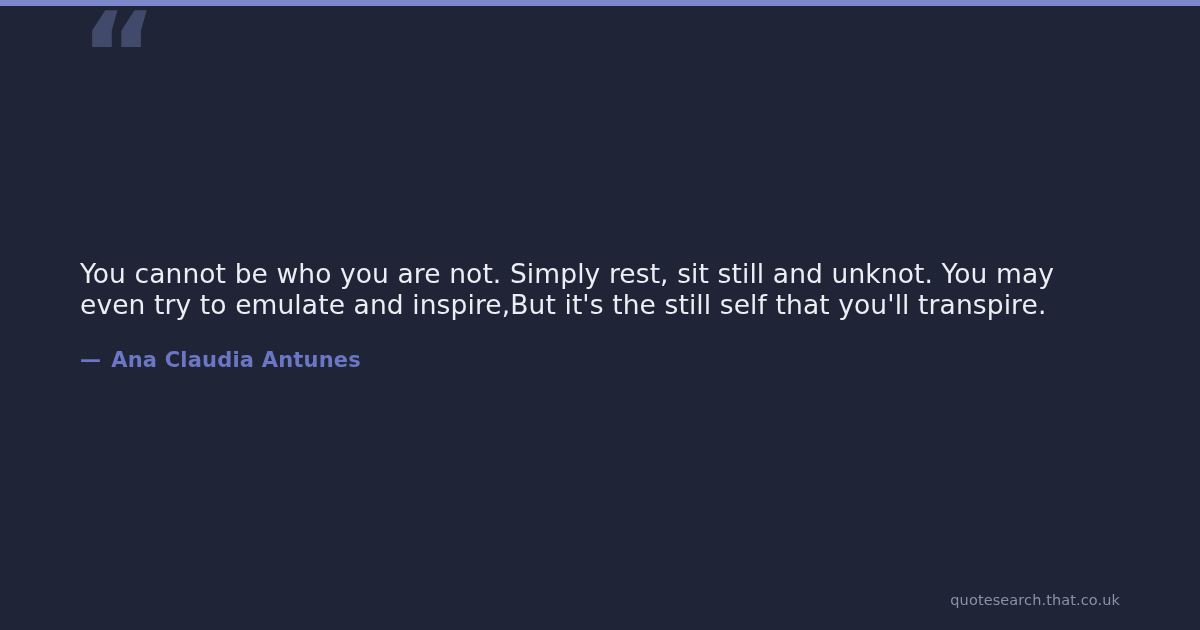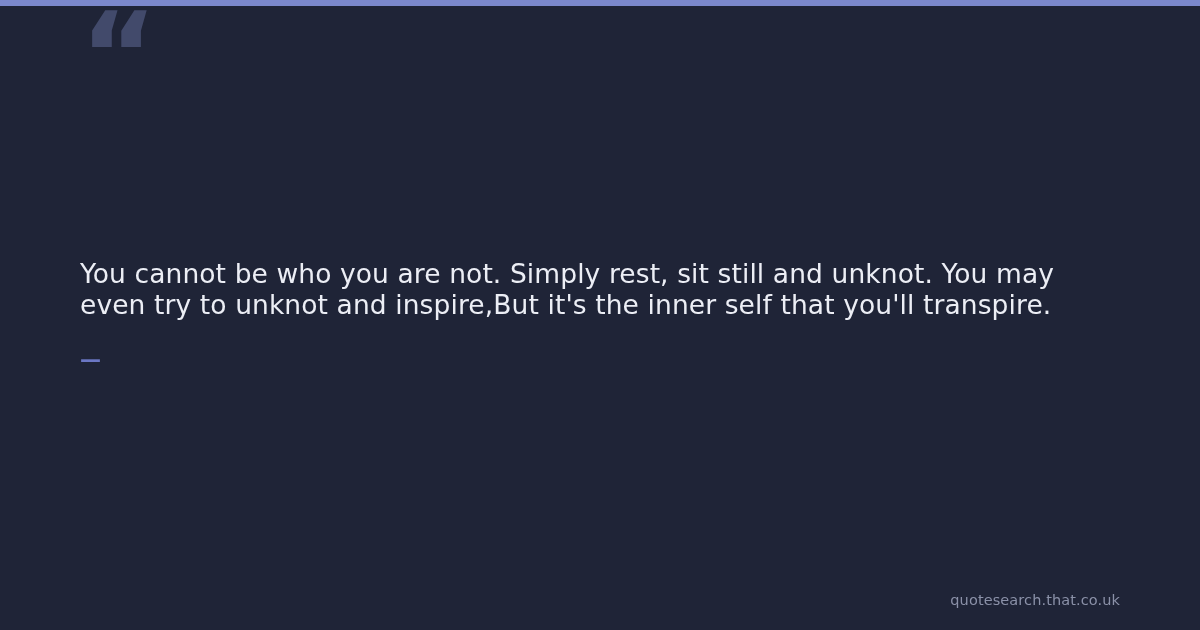--- a/index.html
+++ b/index.html
@@ -99,23 +99,24 @@
 <body>
 
 <div class="quote-card">
 
   <div class="accent-bar"></div>
 
   <div class="quote-mark">“</div>
 
   <div class="content">
 
-    <p class="quote-text">You cannot be who you are not. Simply rest, sit still and unknot. You may even try to unknot and inspire,But it's the inner self that you'll transpire.</p>
+    <p class="quote-text">You cannot be who you are not. Simply rest, sit still and unknot. You may even try to emulate and inspire,But it's the still self that you'll transpire.</p>
 
     <div class="attribution">
       <span class="dash">—</span>
+      <span class="author-name">Ana Claudia Antunes</span>
     </div>
 
   </div>
 
   <div class="watermark">quotesearch.that.co.uk</div>
 
 </div>
 
 </body></html>

